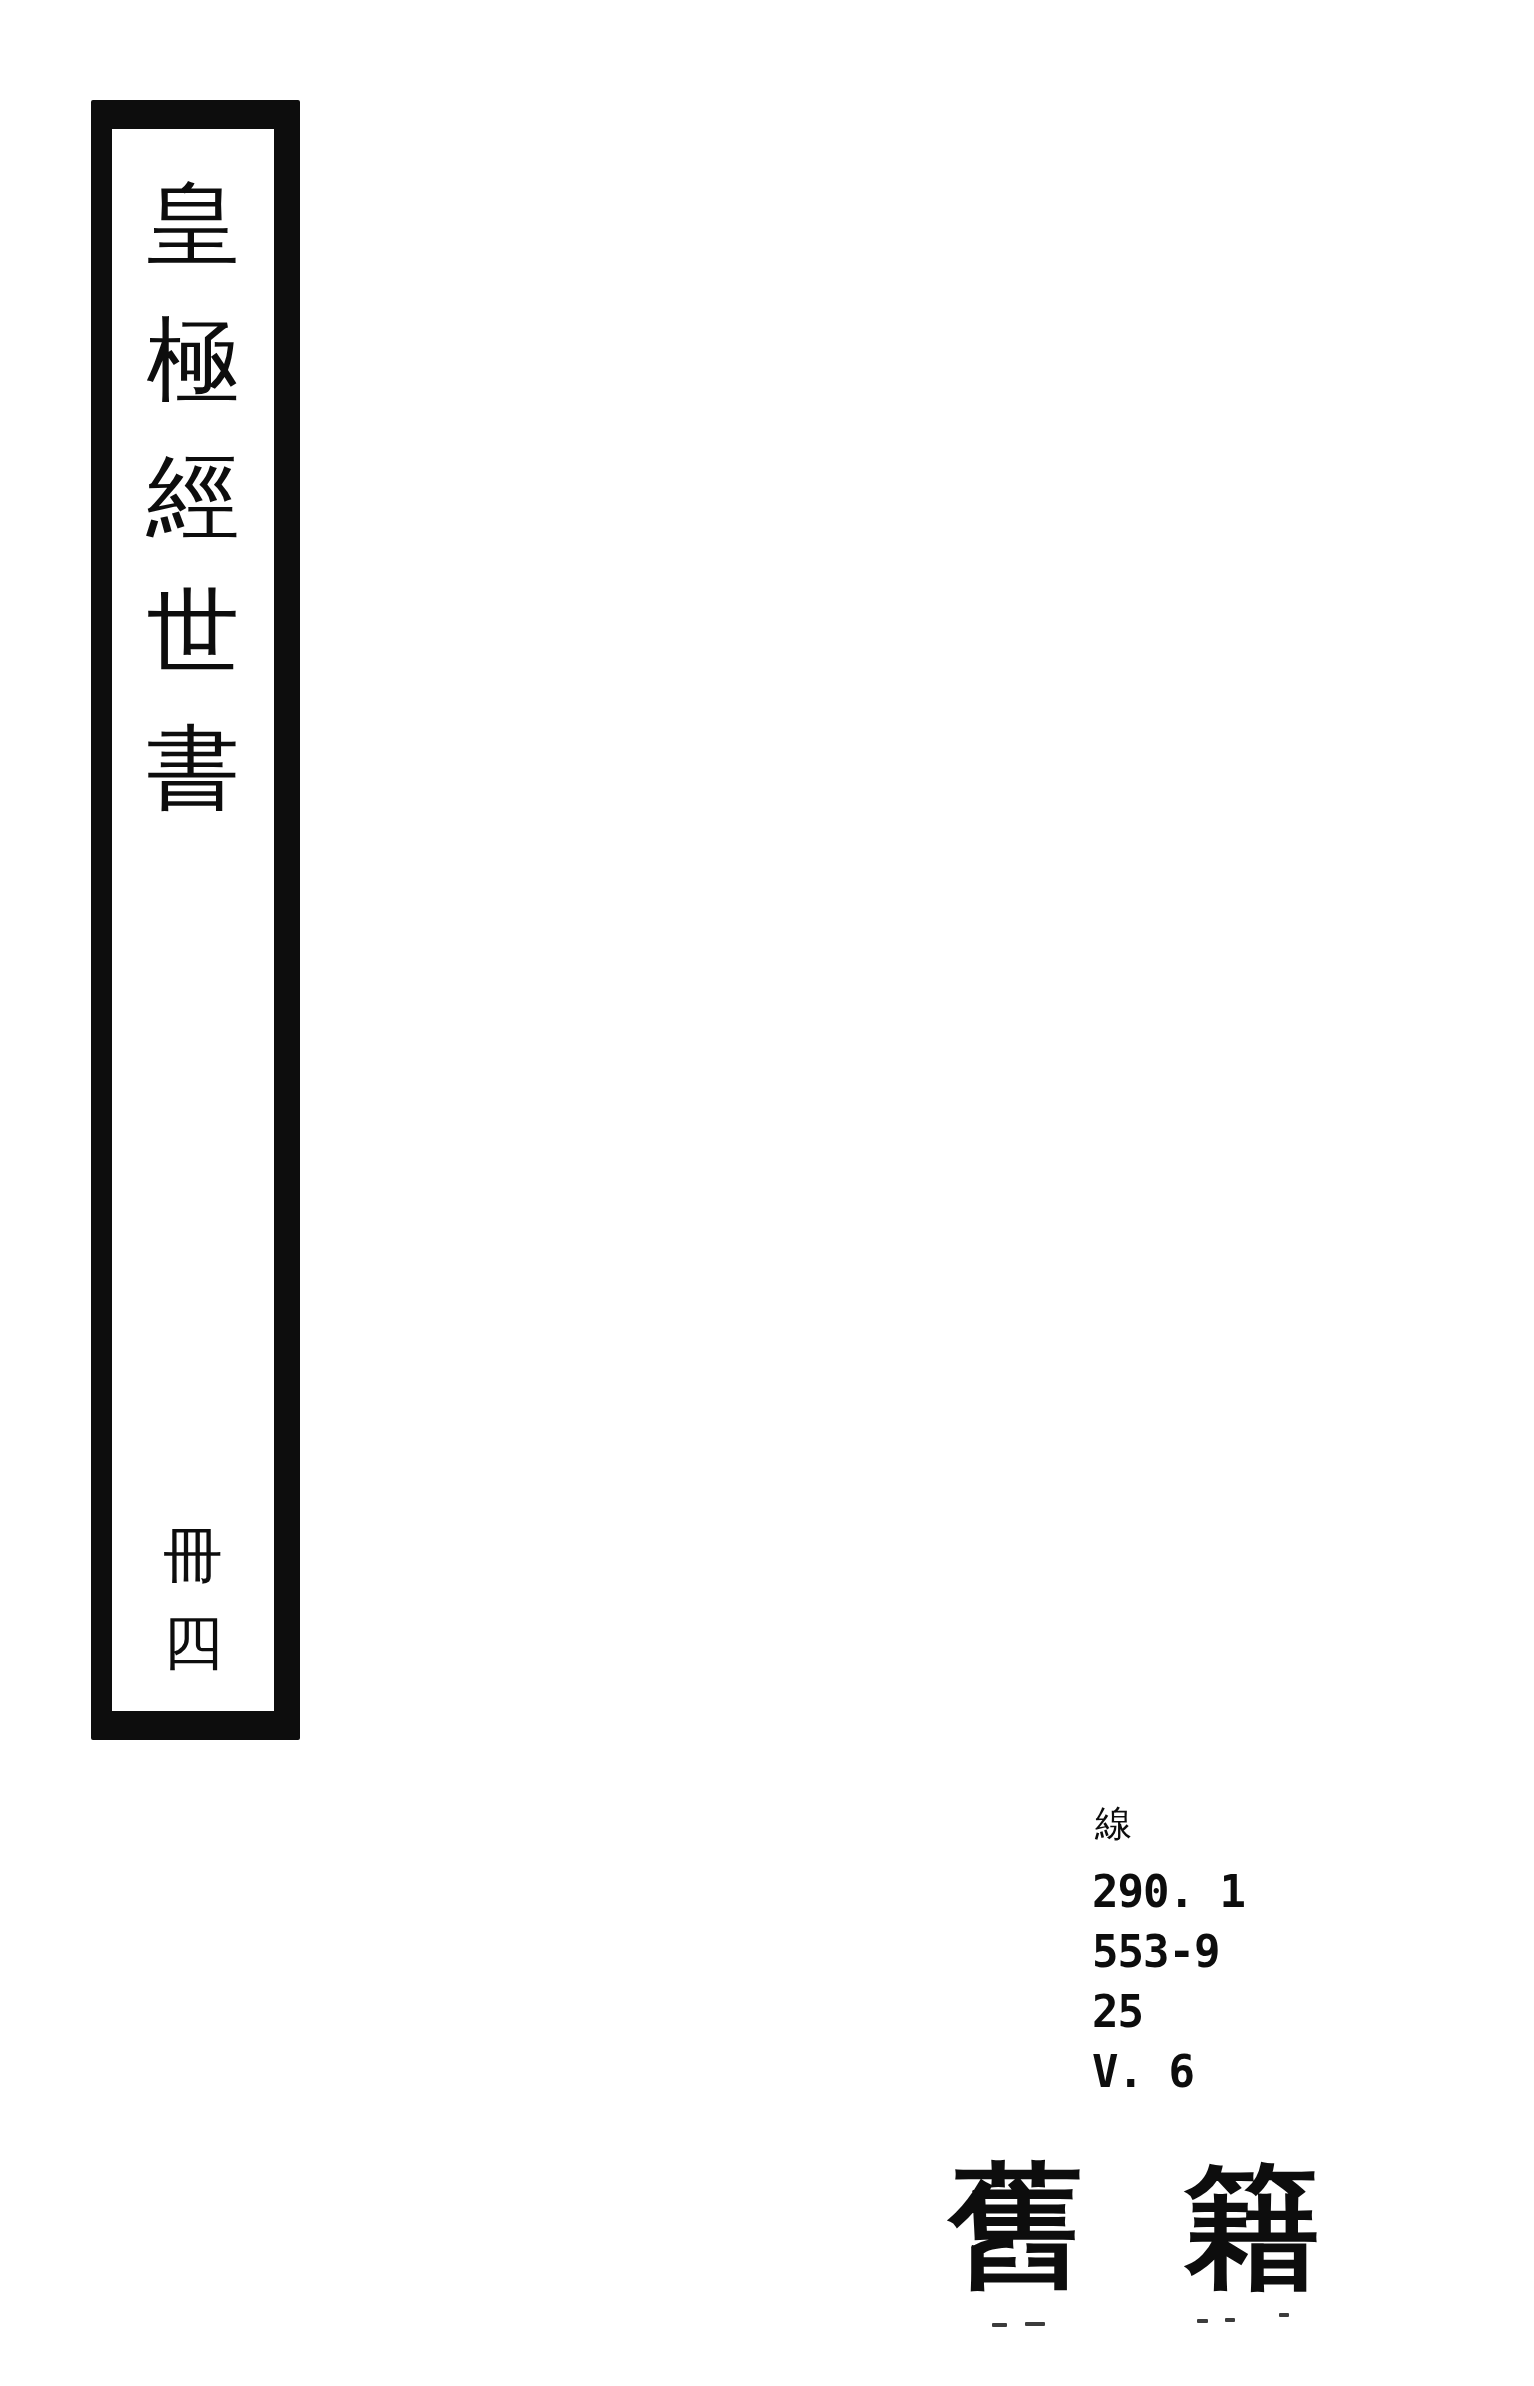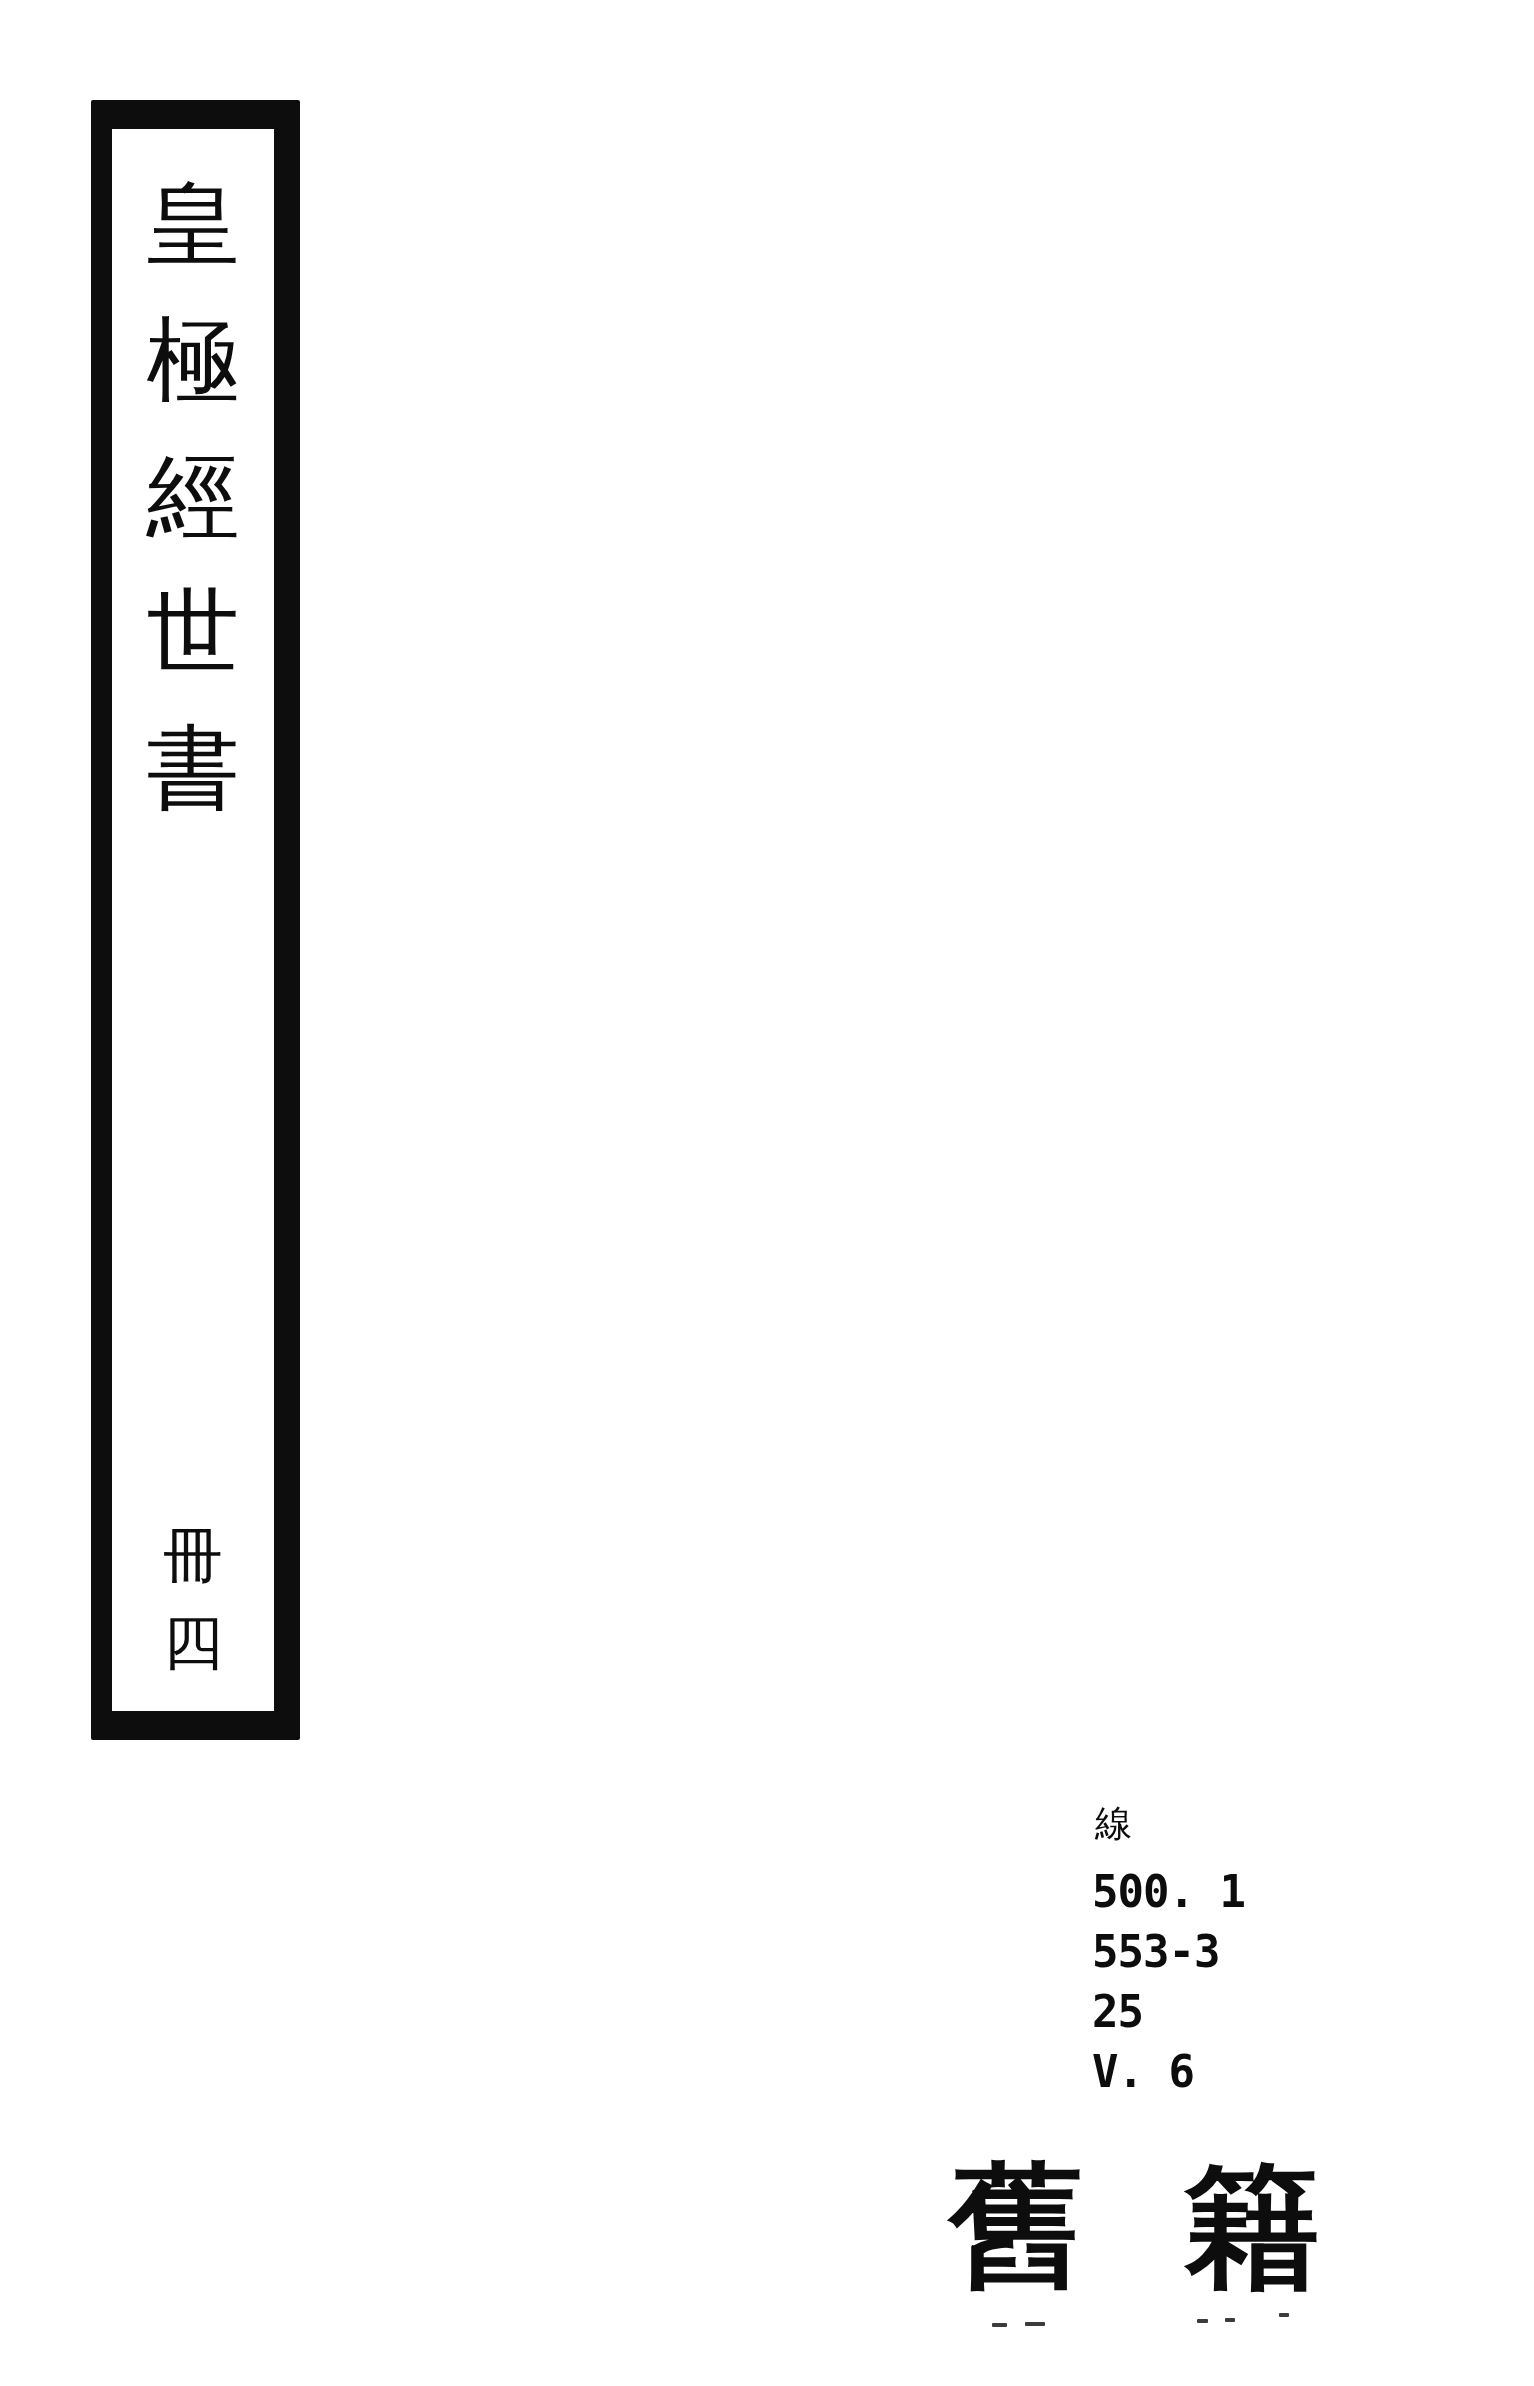--- a/index.html
+++ b/index.html
@@ -128,22 +128,22 @@
 
     <div class="volume-col">
       <div class="volume-char">冊</div>
       <div class="volume-char">四</div>
     </div>
 
   </div>
 
   <div class="callnum">
     <div class="binding-label">線</div>
-    <div class="cn-line">500. 1</div>
-    <div class="cn-line">553-3</div>
+    <div class="cn-line">290. 1</div>
+    <div class="cn-line">553-9</div>
     <div class="cn-line">25</div>
     <div class="cn-line">V. 6</div>
   </div>
 
   <div class="stamp-char stamp-old">舊</div>
   <div class="stamp-char stamp-ji">籍</div>
 
   <span class="dash dash-1"></span>
   <span class="dash dash-2"></span>
   <span class="dash dash-3"></span>

